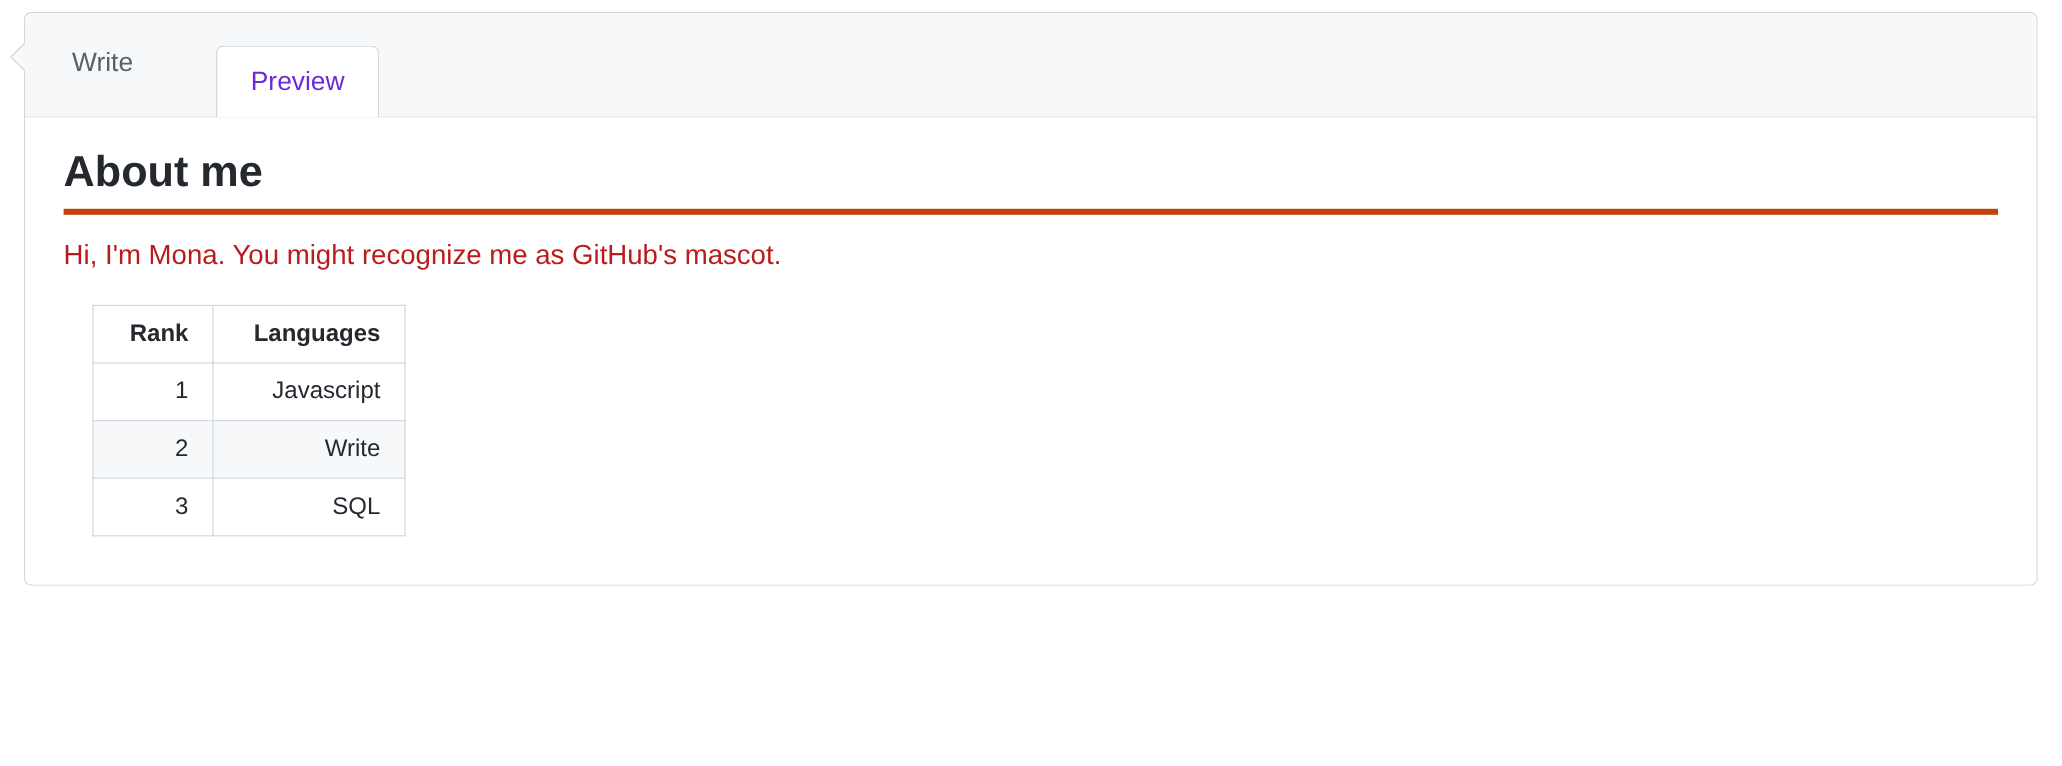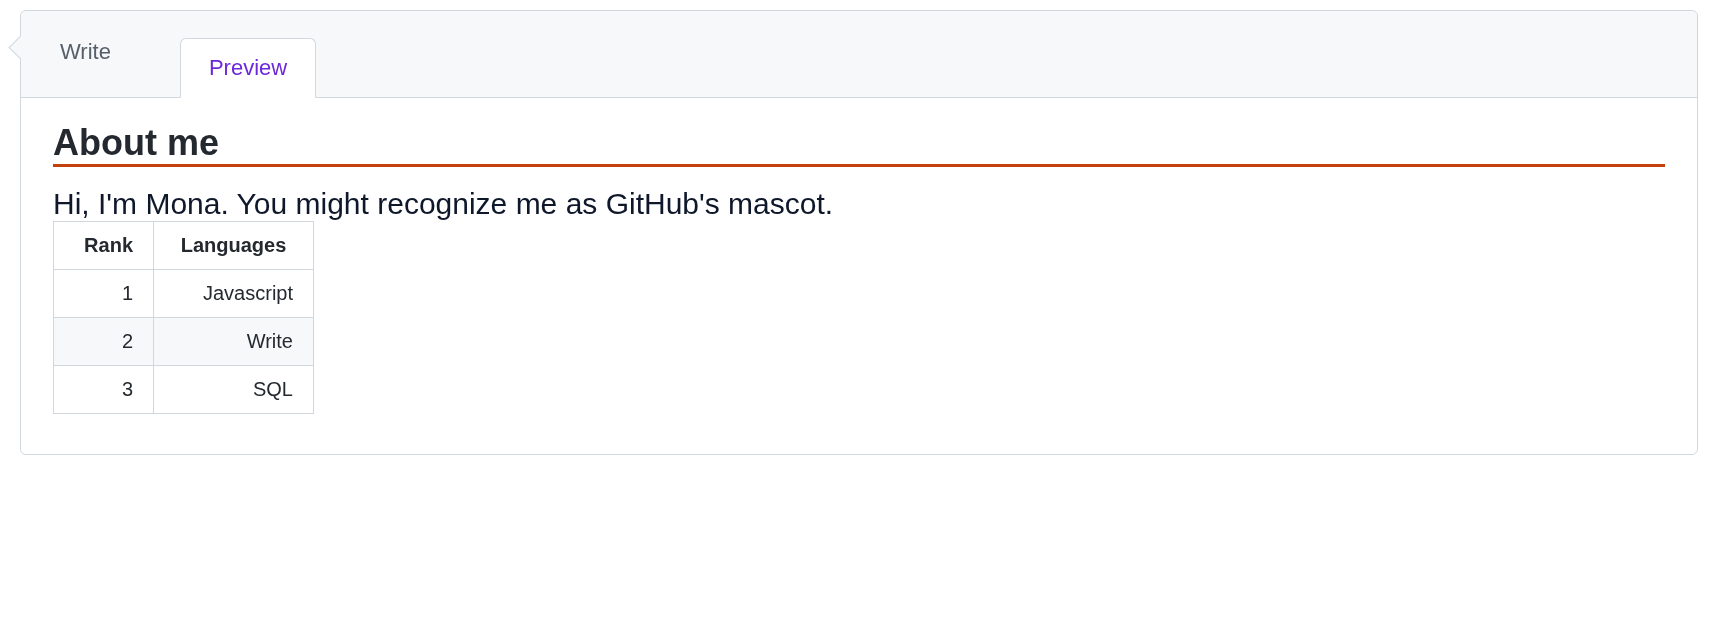--- a/index.html
+++ b/index.html
@@ -62,42 +62,45 @@
       margin-top: 16px;
     }
     .preview-body {
       padding: 24px 32px 40px 32px;
       background: #ffffff;
       border-radius: 0 0 6px 6px;
     }
     .preview-body h2 {
       font-size: 36px;
       font-weight: 600;
-      border-bottom: 3px solid #c2410c;
+      padding-bottom: 10px;
+      border-bottom: 5px solid #c2410c;
       margin-bottom: 20px;
     }
     .intro {
-      font-size: 30px;
-      color: #0f172a;
+      font-size: 23px;
+      color: #b91c1c;
+      margin-bottom: 28px;
     }
     table.data-table {
       border-collapse: collapse;
       border: 1px solid #d0d7de;
       font-size: 20px;
+      margin-left: 24px;
     }
     table.data-table th,
     table.data-table td {
       border: 1px solid #d0d7de;
       padding: 12px 20px;
       text-align: right;
     }
     table.data-table th {
       font-weight: 600;
       background: #ffffff;
-      text-align: center;
+      text-align: right;
     }
     table.data-table th:first-child,
     table.data-table td:first-child {
       text-align: right;
       min-width: 100px;
     }
     table.data-table th:nth-child(2),
     table.data-table td:nth-child(2) {
       min-width: 160px;
     }

